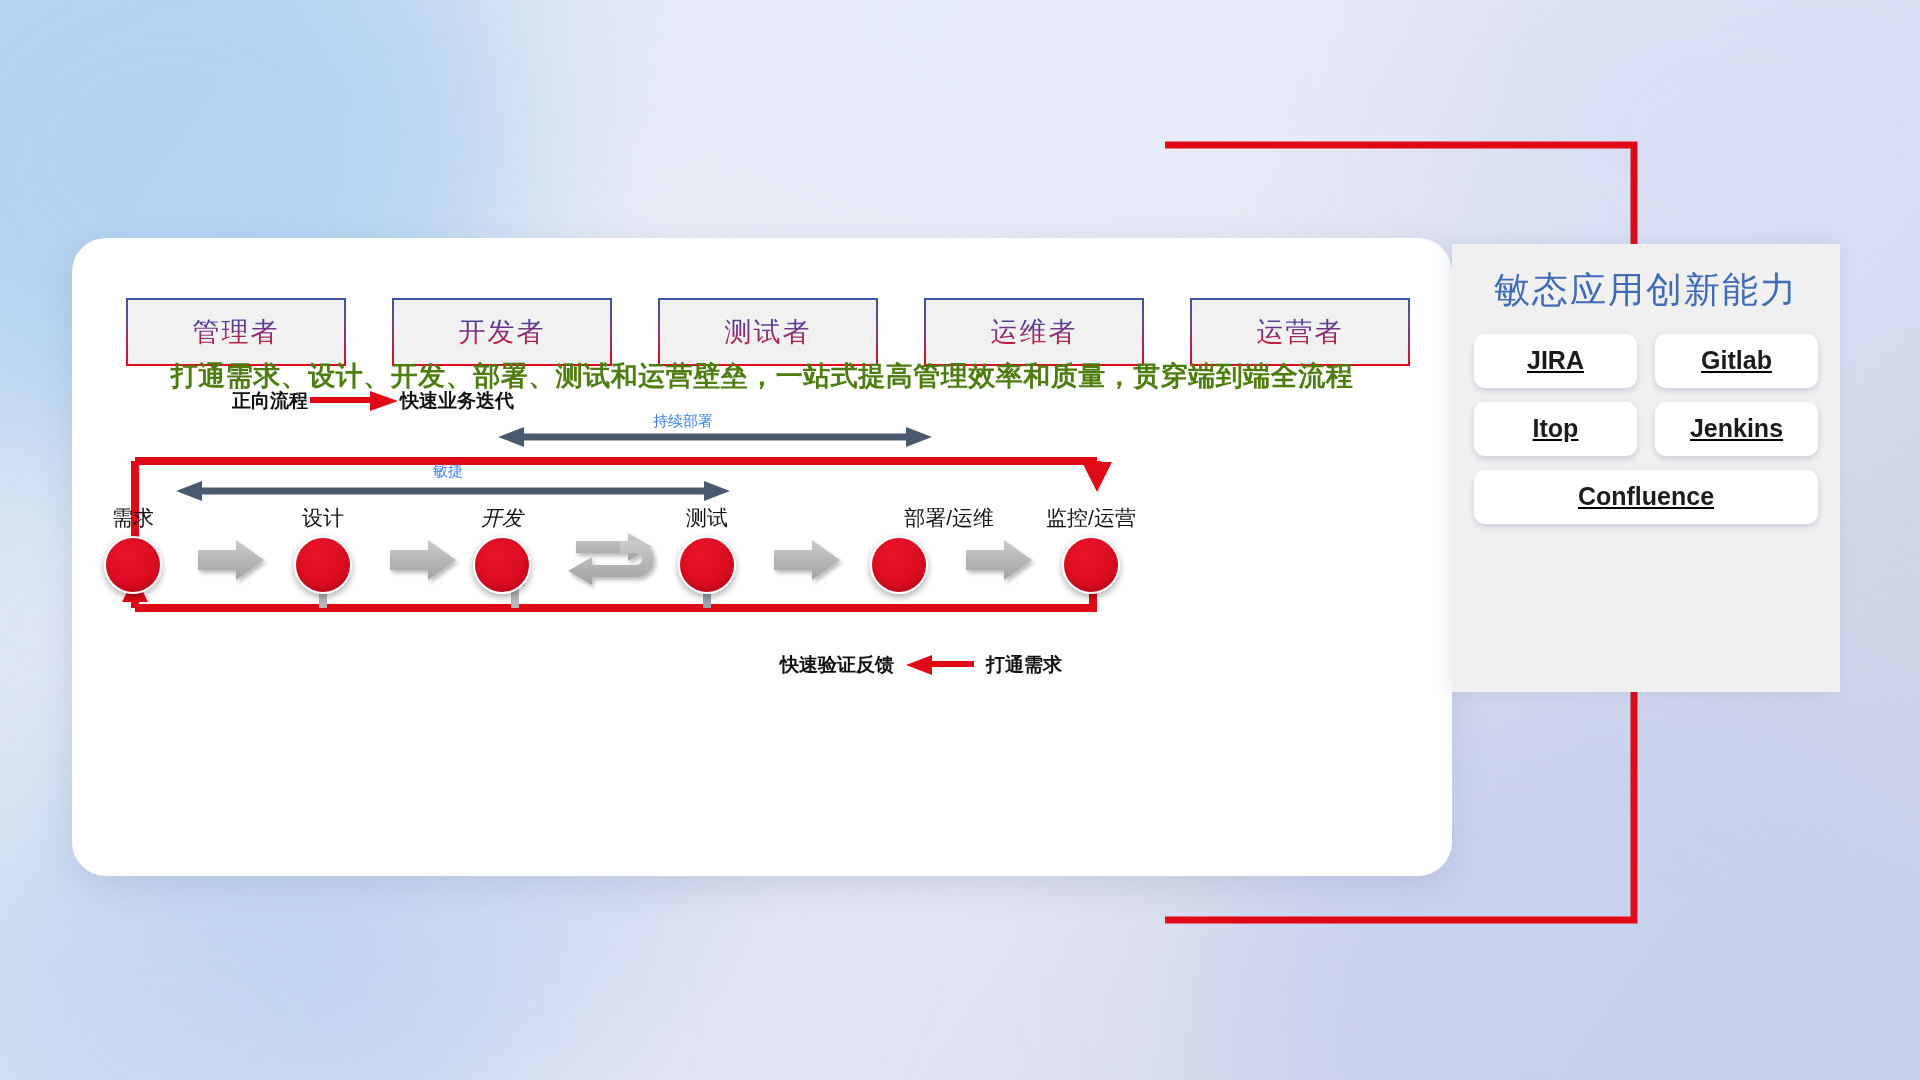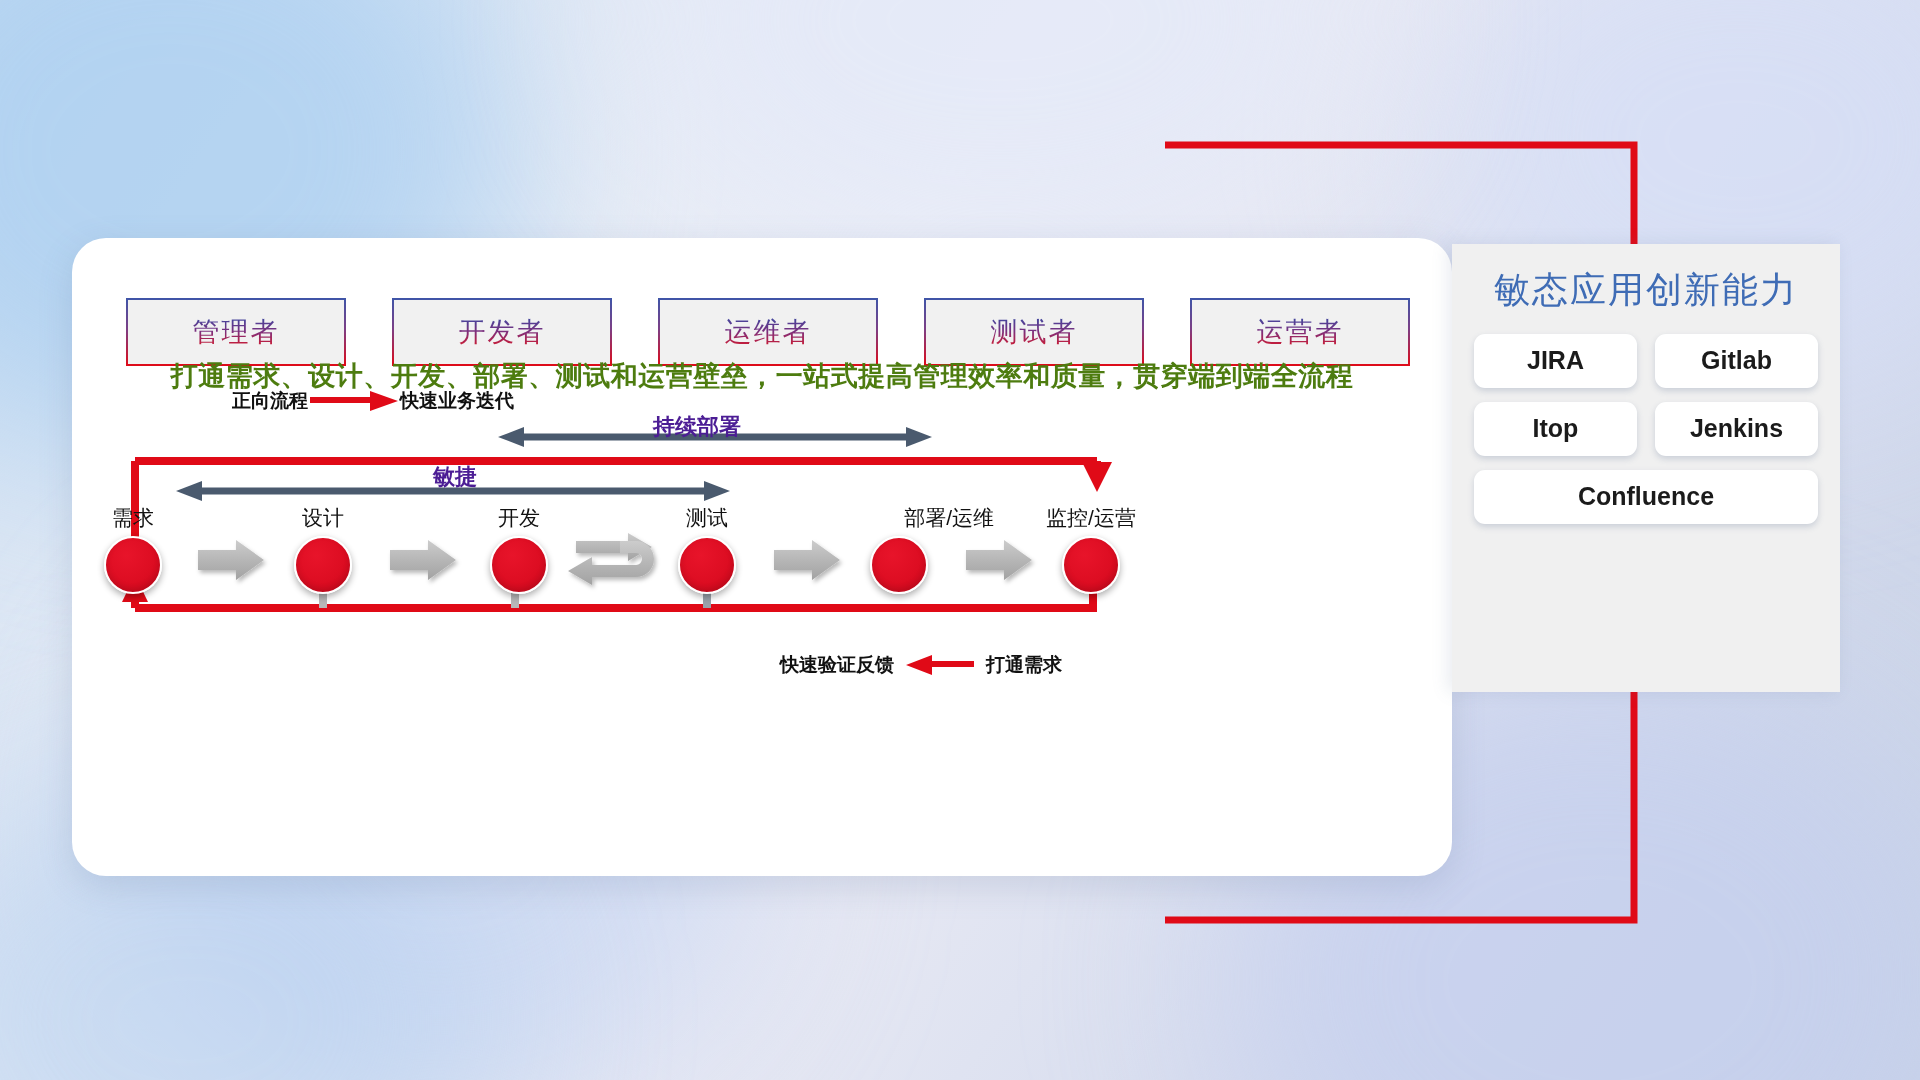--- a/index.html
+++ b/index.html
@@ -138,23 +138,23 @@
     font-size: 19px;
     font-weight: bold;
     color: #111;
     z-index: 6;
     white-space: nowrap;
   }
 
   
   .span-label {
     position: absolute;
-    font-size: 22px;
-    font-weight: bold;
-    color: #4c1d95;
+    font-size: 15px;
+    font-weight: normal;
+    color: #3b82f6;
     z-index: 6;
     white-space: nowrap;
   }
   #label-cd  { left: 653px; top: 412px; }
   #label-agile { left: 433px; top: 462px; }
 
   
   #pipeline { position: absolute; left: 0; top: 0; width: 1920px; height: 988px; z-index: 6; }
   .node {
     position: absolute;
@@ -199,20 +199,21 @@
     letter-spacing: 2px;
     font-weight: 500;
   }
   #panel-heading .ln { display: block; }
   #tool-grid {
     margin: 20px auto 0;
     width: 344px;
     display: grid;
     grid-template-columns: 1fr 1fr;
     gap: 14px 18px;
+    text-decoration: underline;
   }
   .tool-chip {
     background: #ffffff;
     border-radius: 11px;
     height: 54px;
     display: flex;
     align-items: center;
     justify-content: center;
     font-size: 25px;
     font-weight: bold;
@@ -238,24 +239,24 @@
 <div id="main-card"></div>
 
 <div id="role-row">
   <div class="role-box">
     <span class="role-label">管理者</span>
   </div>
   <div class="role-box">
     <span class="role-label">开发者</span>
   </div>
   <div class="role-box">
+    <span class="role-label">测试者</span>
+  </div>
+  <div class="role-box">
     <span class="role-label">运维者</span>
-  </div>
-  <div class="role-box">
-    <span class="role-label">测试者</span>
   </div>
   <div class="role-box">
     <span class="role-label">运营者</span>
   </div>
 </div>
 
 <div id="headline">打通需求、设计、开发、部署、测试和运营壁垒，一站式提高管理效率和质量，贯穿端到端全流程</div>
 
 <div id="legend-forward">
   <span>正向流程</span>
@@ -349,21 +350,21 @@
 
 <div id="pipeline">
   <div class="node" style="left:133px; top:504px;">
     <div class="node-label">需求</div>
     <div class="node-dot"></div>
   </div>
   <div class="node" style="left:323px; top:504px;">
     <div class="node-label">设计</div>
     <div class="node-dot"></div>
   </div>
-  <div class="node" style="left:519px; top:504px;">
+  <div class="node" style="left:502px; top:504px;font-style:italic;">
     <div class="node-label">开发</div>
     <div class="node-dot"></div>
   </div>
   <div class="node" style="left:707px; top:504px;">
     <div class="node-label">测试</div>
     <div class="node-dot"></div>
   </div>
   <div class="node" style="left:899px; top:504px;text-align:right;">
     <div class="node-label">部署/运维</div>
     <div class="node-dot"></div>

